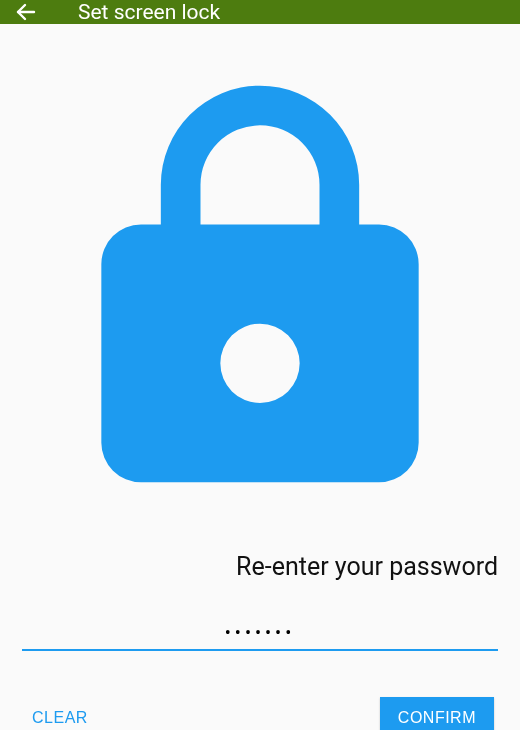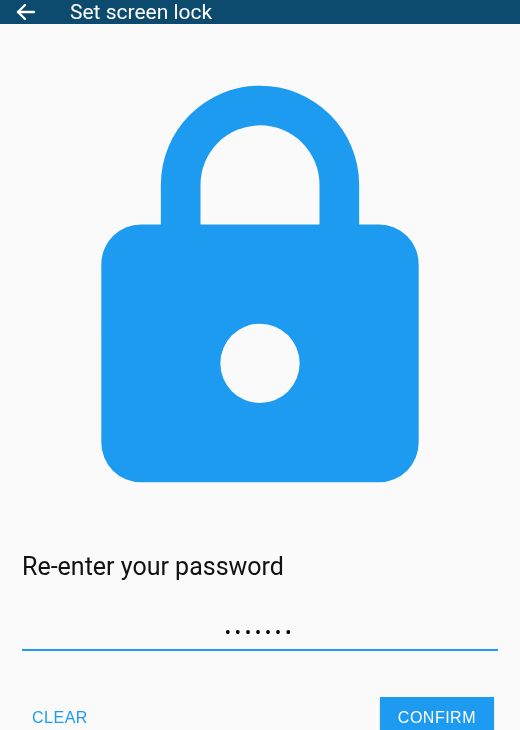--- a/index.html
+++ b/index.html
@@ -1,32 +1,32 @@
 <!DOCTYPE html>
 <html><head>
 <meta charset="utf-8">
 <style>
   * { box-sizing: border-box; margin: 0; padding: 0; }
   html, body { width: 520px; height: 730px; font-family: Roboto, Arial, sans-serif; overflow: hidden; }
   body { display: flex; flex-direction: column; background: #fafafa; }
 
   .header {
-    background: #0c4a6e;
+    background: #4d7c0f;
     height: 58px;
     display: flex;
     align-items: flex-end;
     padding: 0 14px;
-    gap: 32px;
+    gap: 40px;
   }
   .back-icon { color: #fff; width: 24px; height: 24px; cursor: pointer; }
   .header-title { color: #fff; font-size: 21px; font-weight: 400; }
 
   .content { flex: 0 0 auto; padding: 22px 22px 0 22px; background: #fafafa; }
   .lock-icon { color: #1d9bf0; width: 30px; height: 30px; }
-  .prompt { font-size: 25px; color: #111; margin-top: 26px; font-weight: 400; }
+  .prompt { font-size: 25px; color: #111; margin-top: 26px; font-weight: 400; text-align: right; }
 
   .pw-field {
     margin-top: 34px;
     border-bottom: 2px solid #1d9bf0;
     height: 36px;
     display: flex;
     align-items: center;
     justify-content: center;
     font-size: 18px;
     letter-spacing: 4px;

